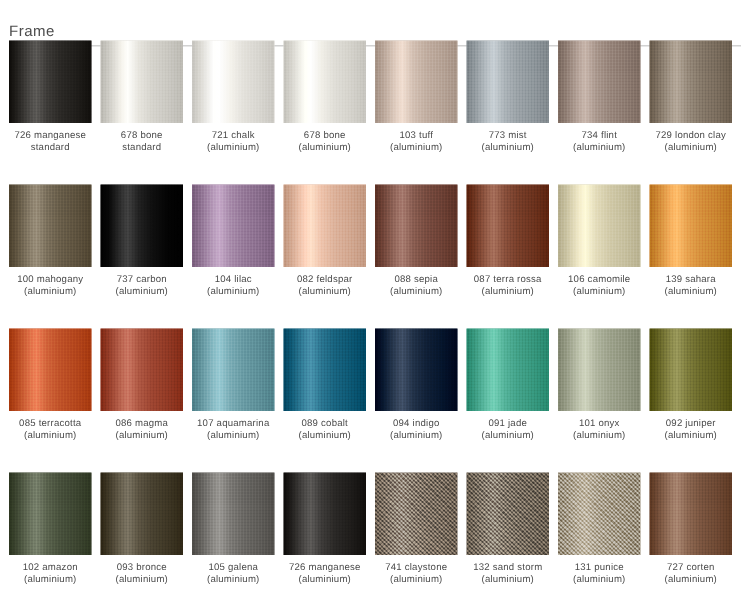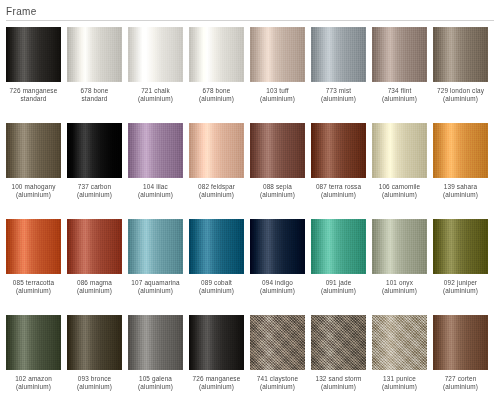--- a/index.html
+++ b/index.html
@@ -19,21 +19,21 @@
     position: relative;
     width: 500px;
     height: 395px;
     background: #ffffff;
   }
 
   
   .section-header {
     position: absolute;
     left: 6px;
-    top: 6px;
+    top: 16px;
     width: 488px;
   }
   .section-title {
     font-size: 10px;
     letter-spacing: .35px;
     color: #4b4b4b;
     line-height: 12px;
     padding-bottom: 2px;
   }
   .section-rule {

